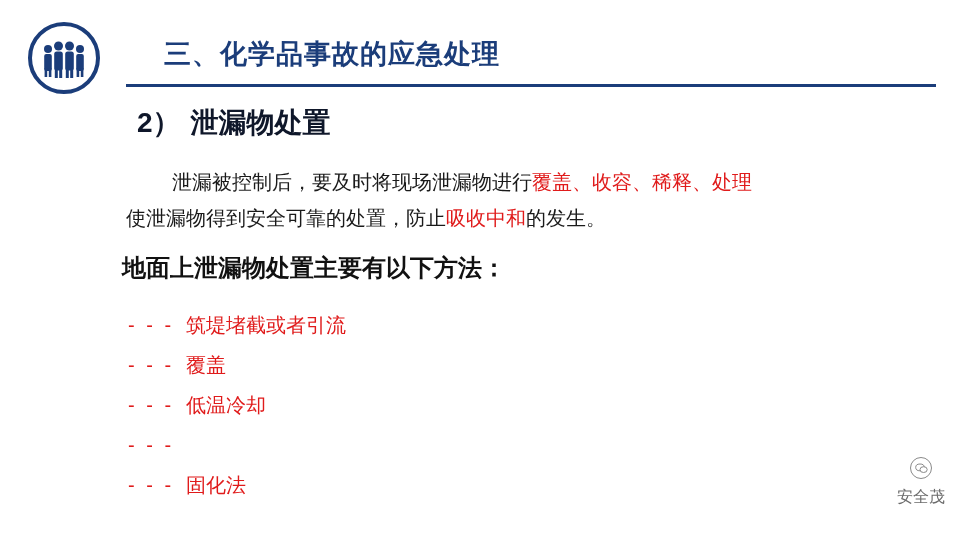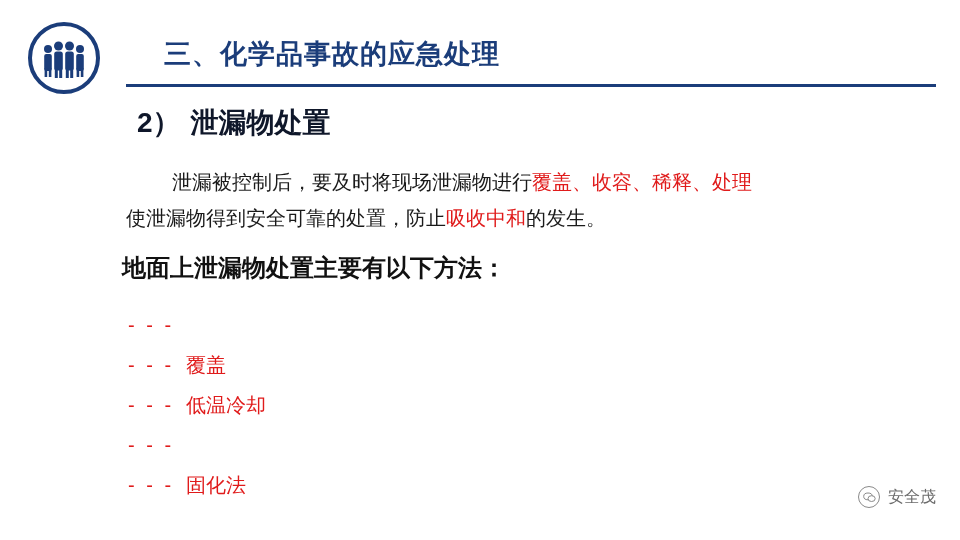--- a/index.html
+++ b/index.html
@@ -123,27 +123,28 @@
     text-align: center;
     font-size: 17px;
     color: #f2dede;
     white-space: nowrap;
     user-select: none;
   }
 
   
   .footer-badge {
     position: absolute;
-    right: 24px;
+    right: 15px;
     bottom: 32px;
     display: flex;
     align-items: center;
     gap: 8px;
     color: #6b6b6b;
     font-size: 16px;
+    flex-direction: column;
   }
   .footer-badge .circle {
     width: 20px;
     height: 20px;
     border-radius: 50%;
     border: 1.5px solid #8a8a8a;
     display: flex;
     align-items: center;
     justify-content: center;
   }
@@ -192,20 +193,21 @@
     <span class="indent"></span><span>泄漏被控制后，要及时将现场泄漏物进行</span><span class="red">覆盖、收容、稀释、处理</span><br>
     <span>使泄漏物得到安全可靠的处置，防止</span><span class="red">吸收中和</span><span>的发生。</span>
   </div>
 
 
   <div class="section-head">地面上泄漏物处置主要有以下方法：</div>
 
   <div class="bullets">
     <div class="bullet-row">
       <span class="dashes">- - -</span>
+      <span class="bullet-text">筑堤堵截或者引流</span>
     </div>
     <div class="bullet-row">
       <span class="dashes">- - -</span>
       <span class="bullet-text">覆盖</span>
     </div>
     <div class="bullet-row">
       <span class="dashes">- - -</span>
       <span class="bullet-text">低温冷却</span>
     </div>
     <div class="bullet-row">

